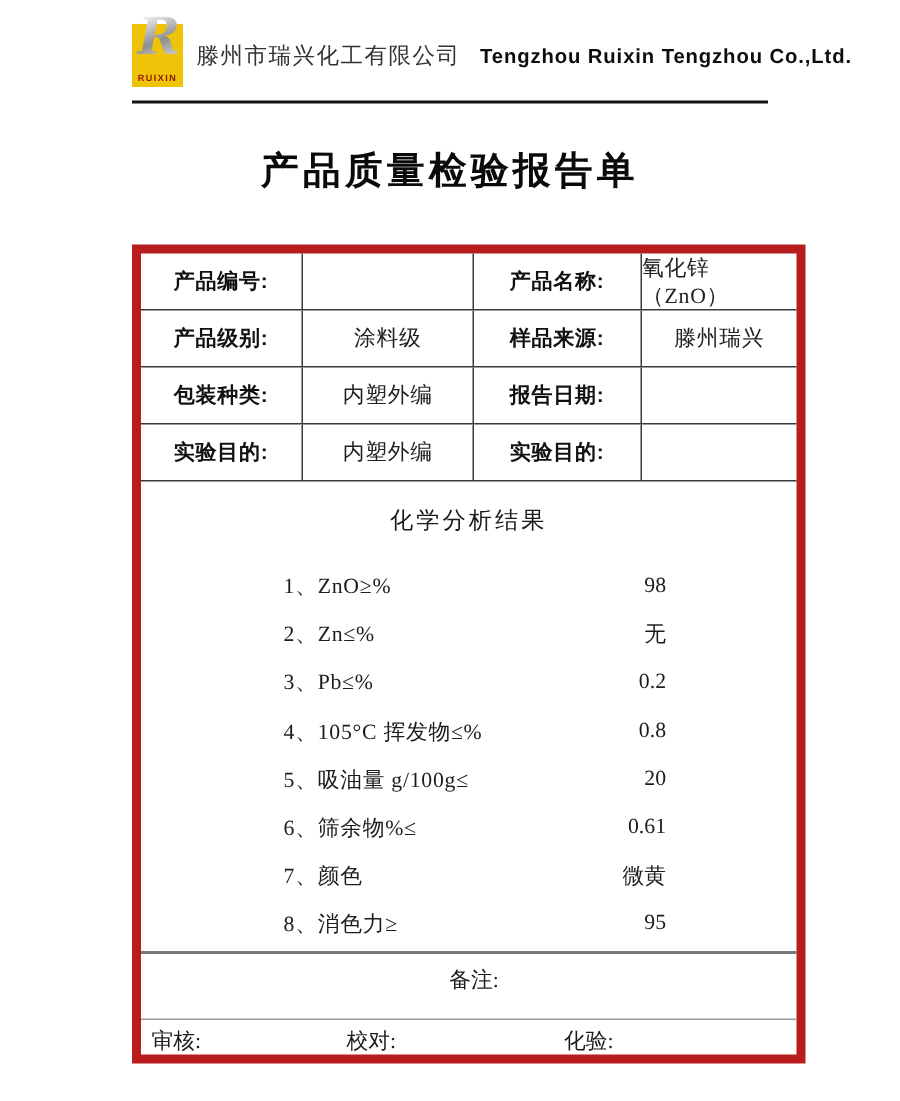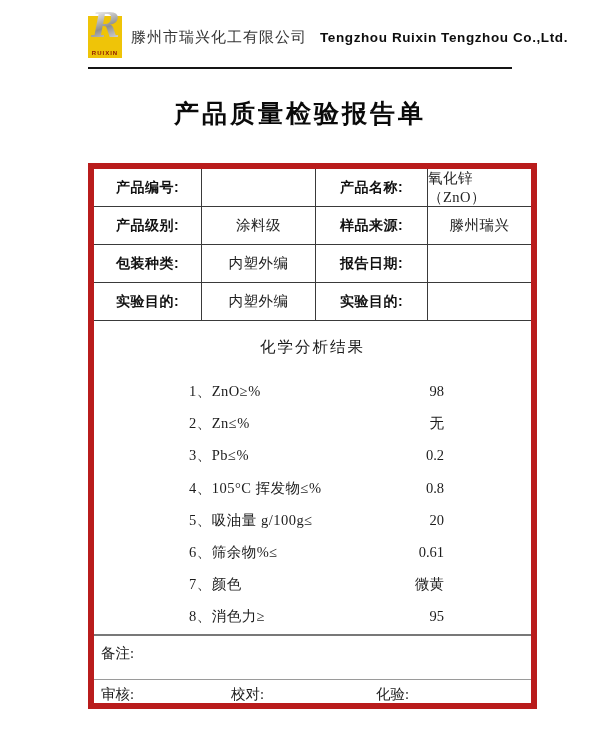--- a/index.html
+++ b/index.html
@@ -57,21 +57,21 @@
   .an-item { position:relative; height:32.2px; }
   .an-label { position:absolute; left:95px; top:50%; transform:translateY(-50%);
               font-family:"Liberation Serif", serif; font-size:14.5px; color:#1c1c1c;
               letter-spacing:0.5px; white-space:nowrap; }
   .an-value { position:absolute; left:275px; width:75px; text-align:right; top:50%;
               transform:translateY(-50%); font-family:"Liberation Serif", serif;
               font-size:14.5px; color:#1c1c1c; }
 
   
   .remarks { height:44px; border-bottom:1px solid #9a9a9a; padding:8px 0 0 7px;
-             font-family:"Liberation Serif", serif; font-size:14.5px; color:#1c1c1c; }
+             font-family:"Liberation Serif", serif; font-size:14.5px; color:#1c1c1c;text-align:center; }
   .signoff { position:relative; height:28px; }
   .so { position:absolute; top:50%; transform:translateY(-50%);
         font-family:"Liberation Serif", serif; font-size:14.5px; color:#1c1c1c; }
   .so-1 { left:7px; } .so-2 { left:137px; } .so-3 { left:282px; }
 </style>
 </head>
 <body>
 
 <div class="page">
 

